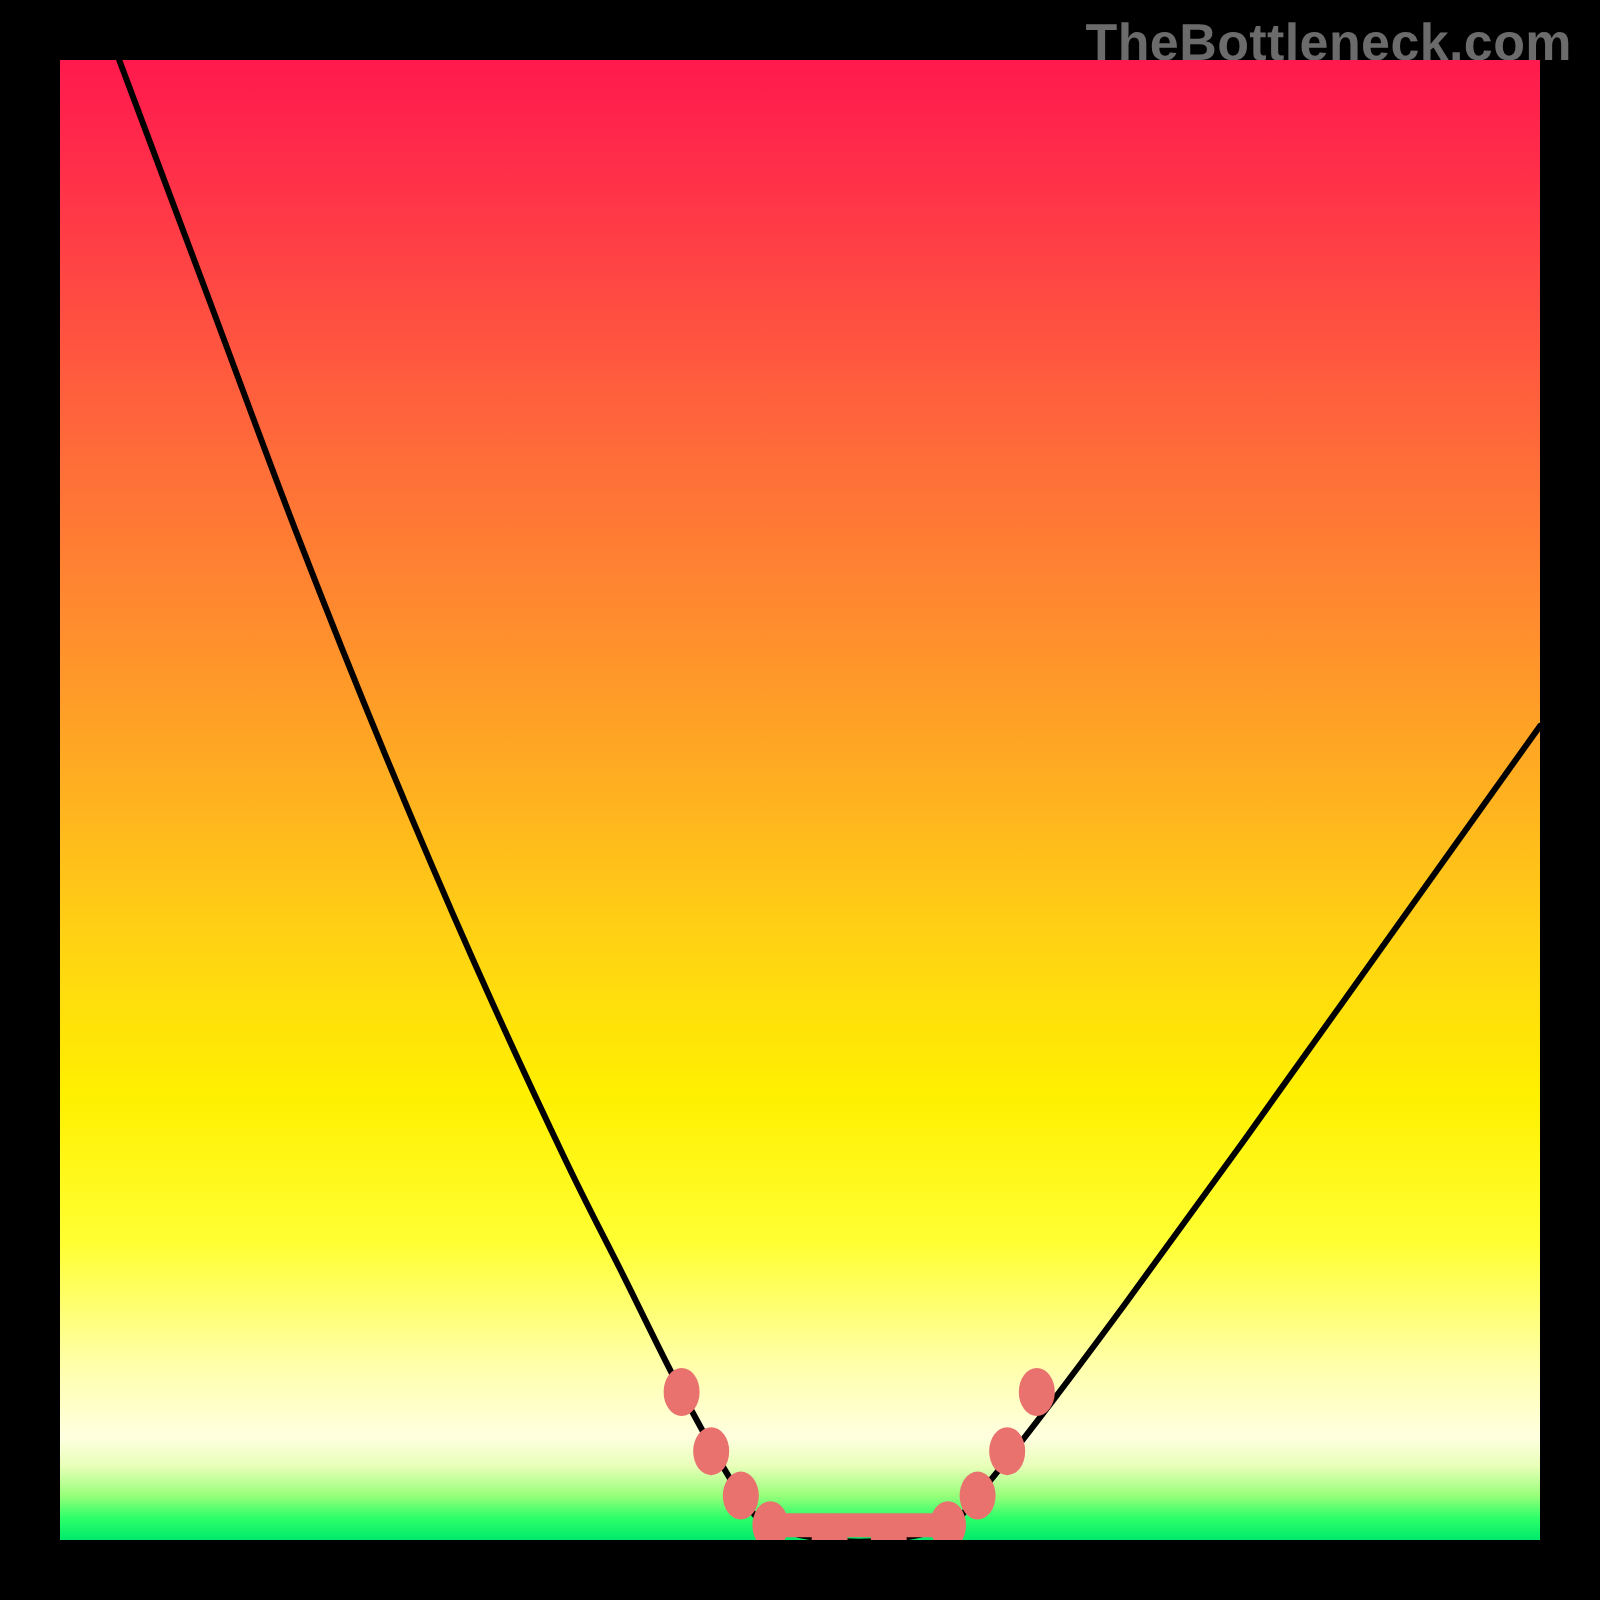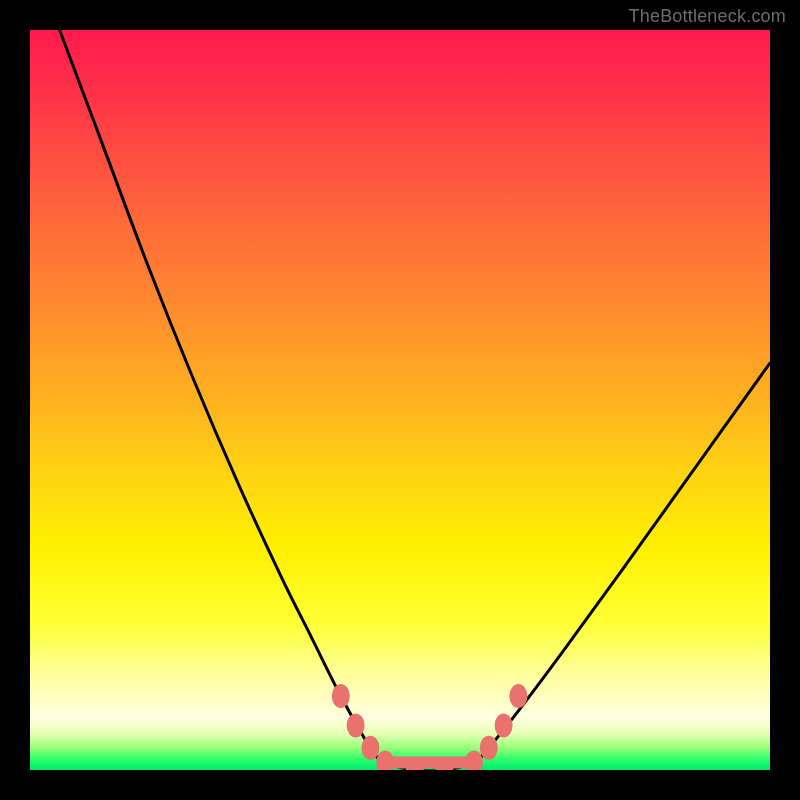--- a/index.html
+++ b/index.html
@@ -45,22 +45,22 @@
     position: absolute;
     inset: 0;
     width: 740px;
     height: 740px;
   }
   .attribution {
     position: absolute;
     top: 6px;
     right: 14px;
     color: #6b6b6b;
-    font-size: 18px;
-    font-weight: 400;
+    font-size: 26px;
+    font-weight: 700;
     letter-spacing: 0.2px;
     user-select: none;
     margin-left: 20px;
   }
 </style>
 </head>
 <body>
 
 <div class="attribution">TheBottleneck.com</div>
 

